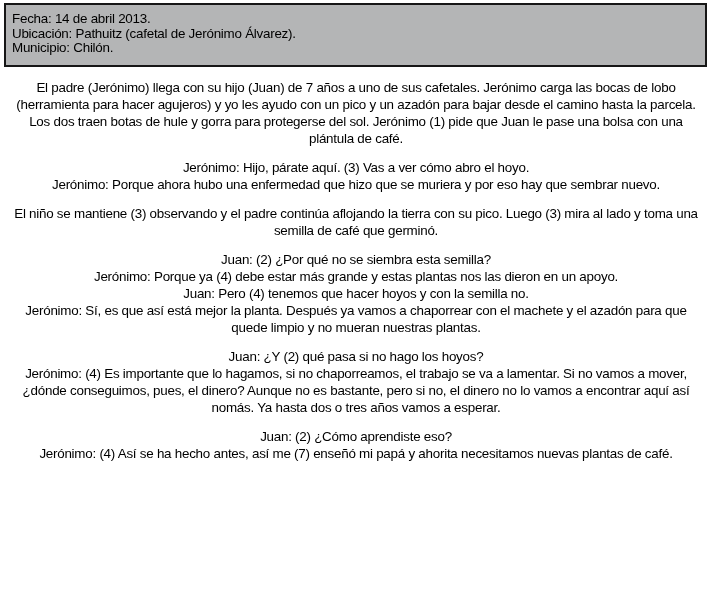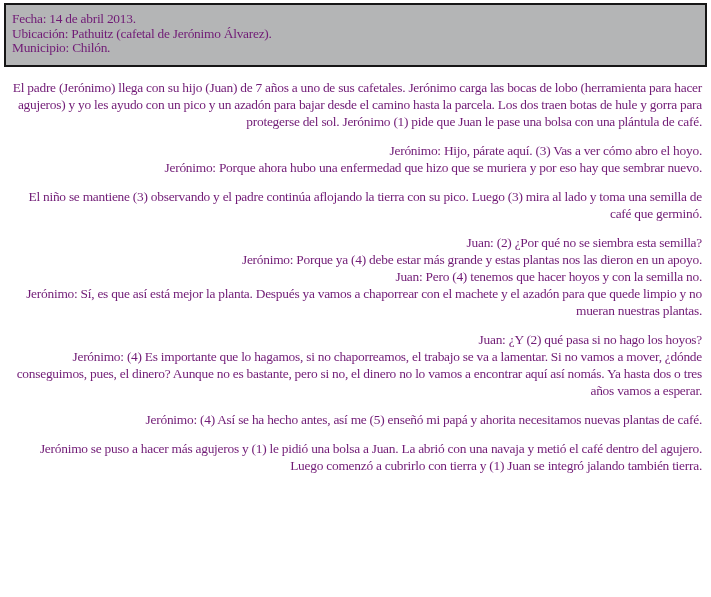--- a/index.html
+++ b/index.html
@@ -6,22 +6,22 @@
     margin: 0;
     padding: 0;
     background: #ffffff;
   }
   .page {
     position: relative;
     width: 711px;
     height: 581px;
     background: #ffffff;
     overflow: hidden;
-    font-family: Liberation Serif, serif;
-    color: #701a75;
+    font-family: Liberation Sans, sans-serif;
+    color: #000000;
   }
   
   .header-box {
     box-sizing: border-box;
     margin: 3px 4px 0 4px;
     background: #b4b5b6;
     border: 2px solid #161616;
     padding: 7px 8px 9px 6px;
     font-size: 13.4px;
     line-height: 14.6px;
@@ -32,21 +32,21 @@
   .body-text {
     box-sizing: border-box;
     padding: 12px 9px 0 10px;
     font-size: 13.4px;
     line-height: 17px;
     letter-spacing: -0.25px;
   }
   .block { margin: 0 0 12px 0; }
   .block:last-child { margin-bottom: 0; }
   .narration, .dialogue-line {
-    text-align: right;
+    text-align: center;
   }
   
   .bottom-rule {
     position: absolute;
     left: 2px;
     top: 584px;
     width: 700px;
     height: 2px;
     background: #161616;
   }
@@ -79,22 +79,22 @@
       <div class="dialogue-line">Juan: Pero (4) tenemos que hacer hoyos y con la semilla no.</div>
       <div class="dialogue-line">Jerónimo: Sí, es que así está mejor la planta. Después ya vamos a chaporrear con el machete y el azadón para que quede limpio y no mueran nuestras plantas.</div>
     </div>
 
     <div class="block">
       <div class="dialogue-line">Juan: ¿Y (2) qué pasa si no hago los hoyos?</div>
       <div class="dialogue-line">Jerónimo: (4) Es importante que lo hagamos, si no chaporreamos, el trabajo se va a lamentar. Si no vamos a mover, ¿dónde conseguimos, pues, el dinero? Aunque no es bastante, pero si no, el dinero no lo vamos a encontrar aquí así nomás. Ya hasta dos o tres años vamos a esperar.</div>
     </div>
 
     <div class="block">
-      <div class="dialogue-line">Jerónimo: (4) Así se ha hecho antes, así me (5) enseñó mi papá y ahorita necesitamos nuevas plantas de café.</div>
+      <div class="dialogue-line">Juan: (2) ¿Cómo aprendiste eso?</div>
+      <div class="dialogue-line">Jerónimo: (4) Así se ha hecho antes, así me (7) enseñó mi papá y ahorita necesitamos nuevas plantas de café.</div>
     </div>
 
-    <div class="block narration">Jerónimo se puso a hacer más agujeros y (1) le pidió una bolsa a Juan. La abrió con una navaja y metió el café dentro del agujero. Luego comenzó a cubrirlo con tierra y (1) Juan se integró jalando también tierra.</div>
 
   </div>
 
   <div class="bottom-rule"></div>
 
 </div>
 
 </body></html>

